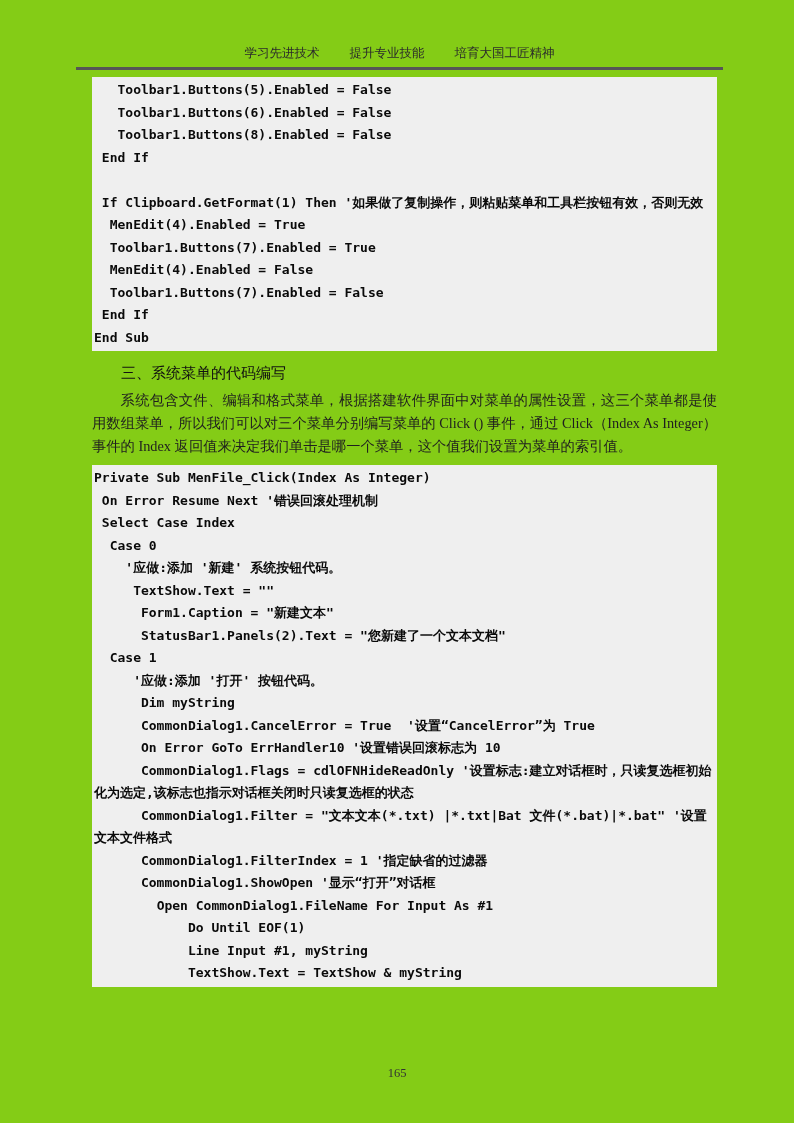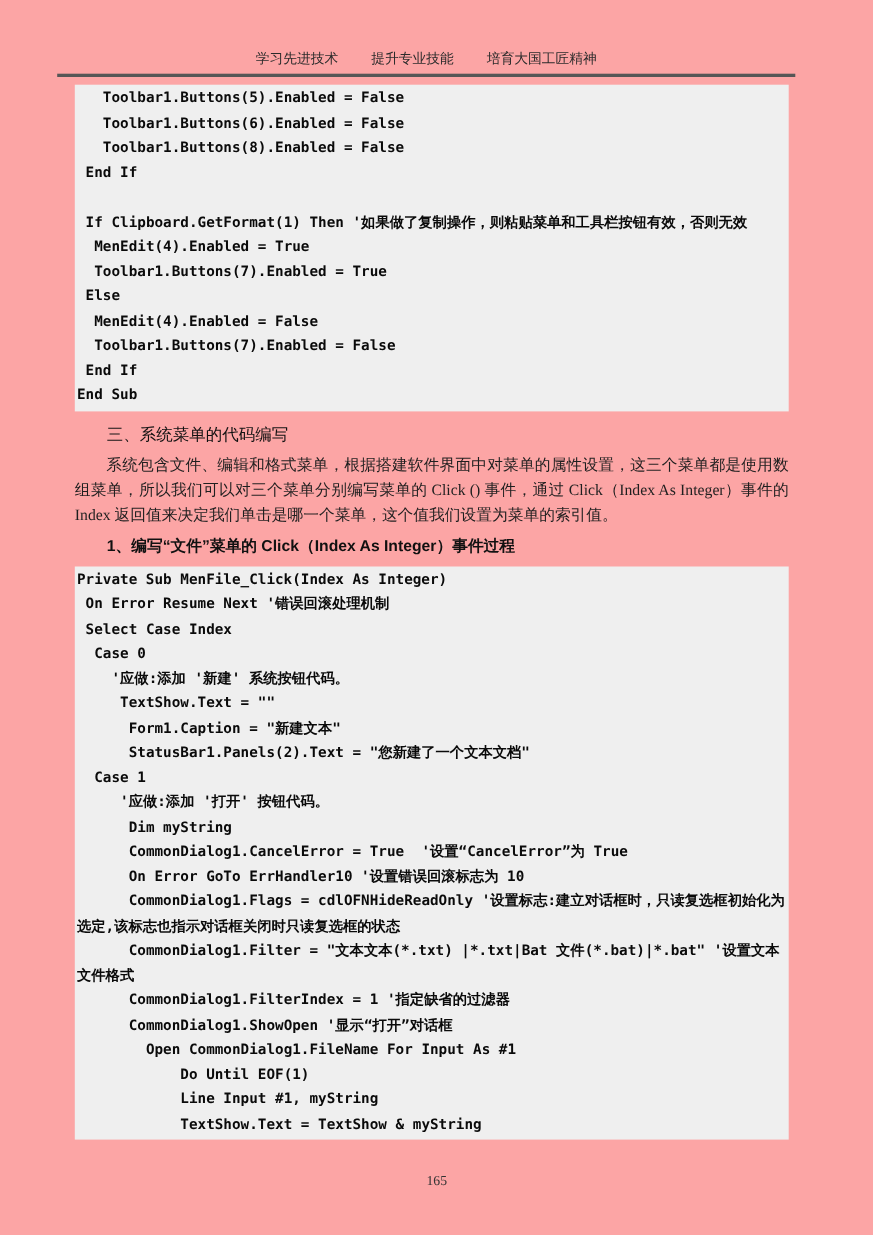--- a/index.html
+++ b/index.html
@@ -4,23 +4,23 @@
 <style>
   html, body {
     margin: 0;
     padding: 0;
     background: #ffffff;
   }
   .page {
     position: relative;
     width: 794px;
     height: 1123px;
-    background: #fca5a5;
+    background: #84cc16;
     box-sizing: border-box;
-    padding: 45px 71px 0 52px;
+    padding: 45px 71px 0 76px;
     font-family: "Liberation Serif", serif;
     color: var(--text-color, #1a1a1a);
     overflow: hidden;
   }
   .header-band {
     display: flex;
     justify-content: center;
     gap: 30px;
     font-size: 12.5px;
     line-height: 16px;
@@ -99,32 +99,30 @@
 
     <div class="code-block">
         <div class="code-line">   Toolbar1.Buttons(5).Enabled = False</div>
         <div class="code-line">   Toolbar1.Buttons(6).Enabled = False</div>
         <div class="code-line">   Toolbar1.Buttons(8).Enabled = False</div>
         <div class="code-line"> End If</div>
         <div class="code-line"></div>
         <div class="code-line"> If Clipboard.GetFormat(1) Then '如果做了复制操作，则粘贴菜单和工具栏按钮有效，否则无效</div>
         <div class="code-line">  MenEdit(4).Enabled = True</div>
         <div class="code-line">  Toolbar1.Buttons(7).Enabled = True</div>
-        <div class="code-line"> Else</div>
         <div class="code-line">  MenEdit(4).Enabled = False</div>
         <div class="code-line">  Toolbar1.Buttons(7).Enabled = False</div>
         <div class="code-line"> End If</div>
         <div class="code-line">End Sub</div>
       </div>
 
     <h3 class="section-heading">三、系统菜单的代码编写</h3>
 
     <p class="body-paragraph">系统包含文件、编辑和格式菜单，根据搭建软件界面中对菜单的属性设置，这三个菜单都是使用数组菜单，所以我们可以对三个菜单分别编写菜单的 Click () 事件，通过 Click（Index As Integer）事件的 Index 返回值来决定我们单击是哪一个菜单，这个值我们设置为菜单的索引值。</p>
 
-    <h4 class="sub-heading">1、编写“文件”菜单的 Click（Index As Integer）事件过程</h4>
 
     <div class="code-block">
         <div class="code-line">Private Sub MenFile_Click(Index As Integer)</div>
         <div class="code-line"> On Error Resume Next '错误回滚处理机制</div>
         <div class="code-line"> Select Case Index</div>
         <div class="code-line">  Case 0</div>
         <div class="code-line">    '应做:添加 '新建' 系统按钮代码。</div>
         <div class="code-line">     TextShow.Text = ""</div>
         <div class="code-line">      Form1.Caption = "新建文本"</div>
         <div class="code-line">      StatusBar1.Panels(2).Text = "您新建了一个文本文档"</div>

